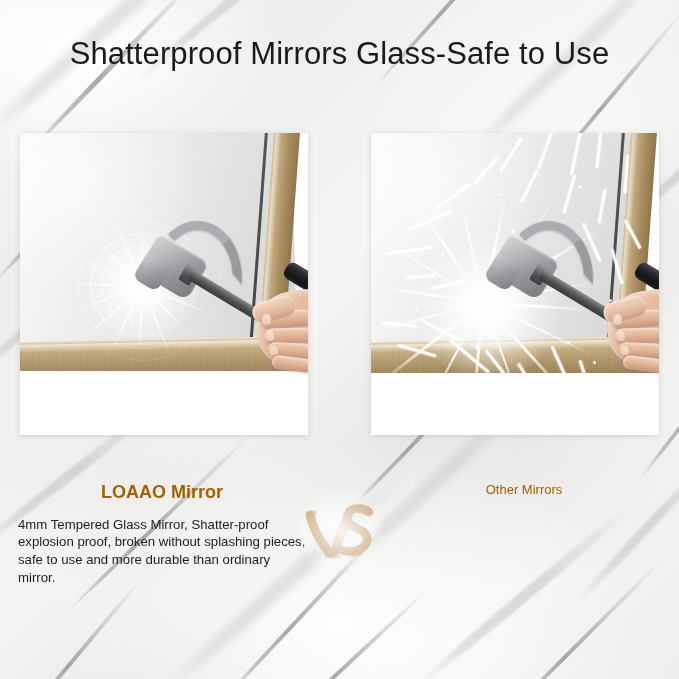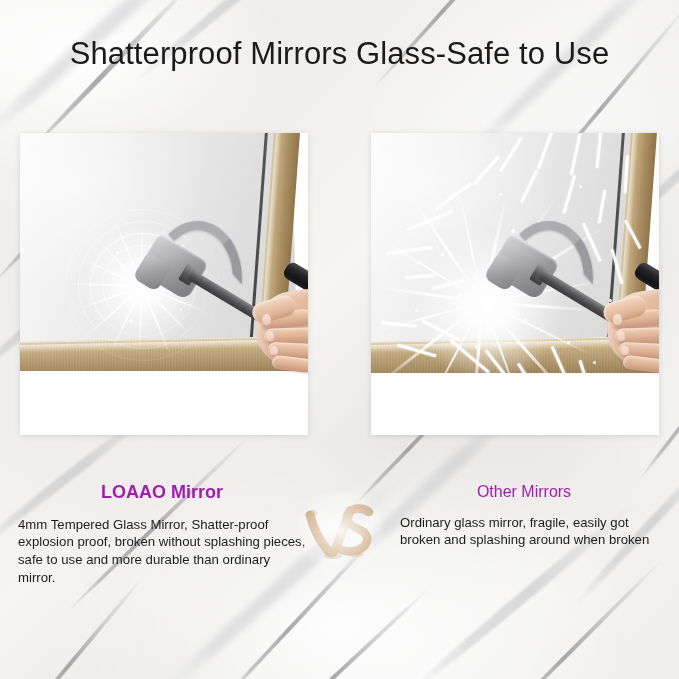--- a/index.html
+++ b/index.html
@@ -267,25 +267,25 @@
   }
 
   
   .cap{position:absolute;top:483px;}
   .cap.left{left:14px;width:296px;}
   .cap.right{left:378px;width:292px;}
   .cap h3{
     margin:0 0 13px 0;
     text-align:center;
     font-size:18px;
-    color:#a21caf;
+    color:#a16207;
     line-height:1.1;
   }
   .cap.left h3{font-weight:700;}
-  .cap.right h3{font-weight:400;font-size:16px;}
+  .cap.right h3{font-weight:400;font-size:13px;}
   .cap p{
     margin:0;
     font-size:13.2px;
     line-height:17.6px;
     color:#1d1d1d;
     text-align:left;
   }
   .cap.left p{padding-left:4px;}
   .cap.right p{padding-left:22px;}
 
@@ -565,21 +565,20 @@
     </div>
   </div>
 
   <div class="cap left">
     <h3>LOAAO Mirror</h3>
     <p>4mm Tempered Glass Mirror, Shatter-proof explosion proof, broken without splashing pieces, safe to use and more durable than ordinary mirror.</p>
   </div>
 
   <div class="cap right">
     <h3>Other Mirrors</h3>
-    <p>Ordinary glass mirror, fragile, easily got broken and splashing around when broken</p>
   </div>
 
   <div class="vs">
     <div class="vs-wash"></div>
     <svg viewBox="0 0 74 66" aria-hidden="true">
       <g fill="none" stroke="#c2996a" stroke-linecap="round" stroke-linejoin="round">
         <path d="M7 18 C10 30, 17 44, 25 54 C28 57, 31 56, 33 51 C37 40, 42 26, 47 14" stroke-width="9" opacity="0.95"></path>
         <path d="M9 20 C12 31, 18 43, 25 51" stroke-width="5" opacity="0.55"></path>
         <path d="M66 15 C60 10, 49 10, 45 17 C41 24, 48 29, 55 32 C63 35, 67 41, 62 48 C57 55, 44 56, 36 52" stroke-width="8.5" opacity="0.95"></path>
         <path d="M64 17 C58 13, 50 13, 47 18" stroke-width="4" opacity="0.5"></path>

